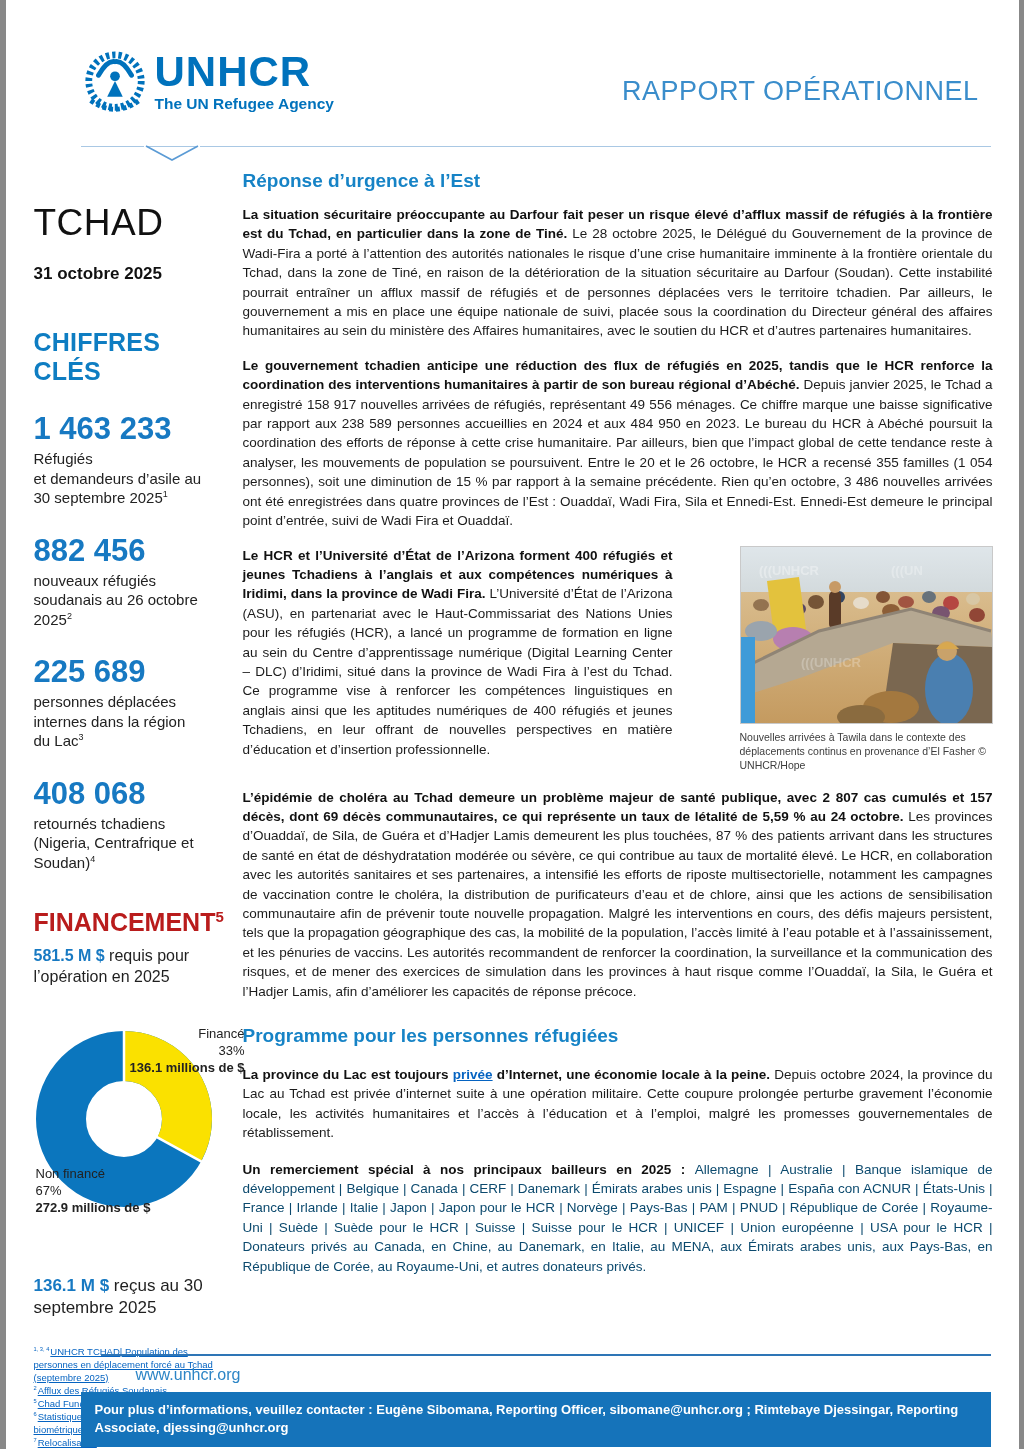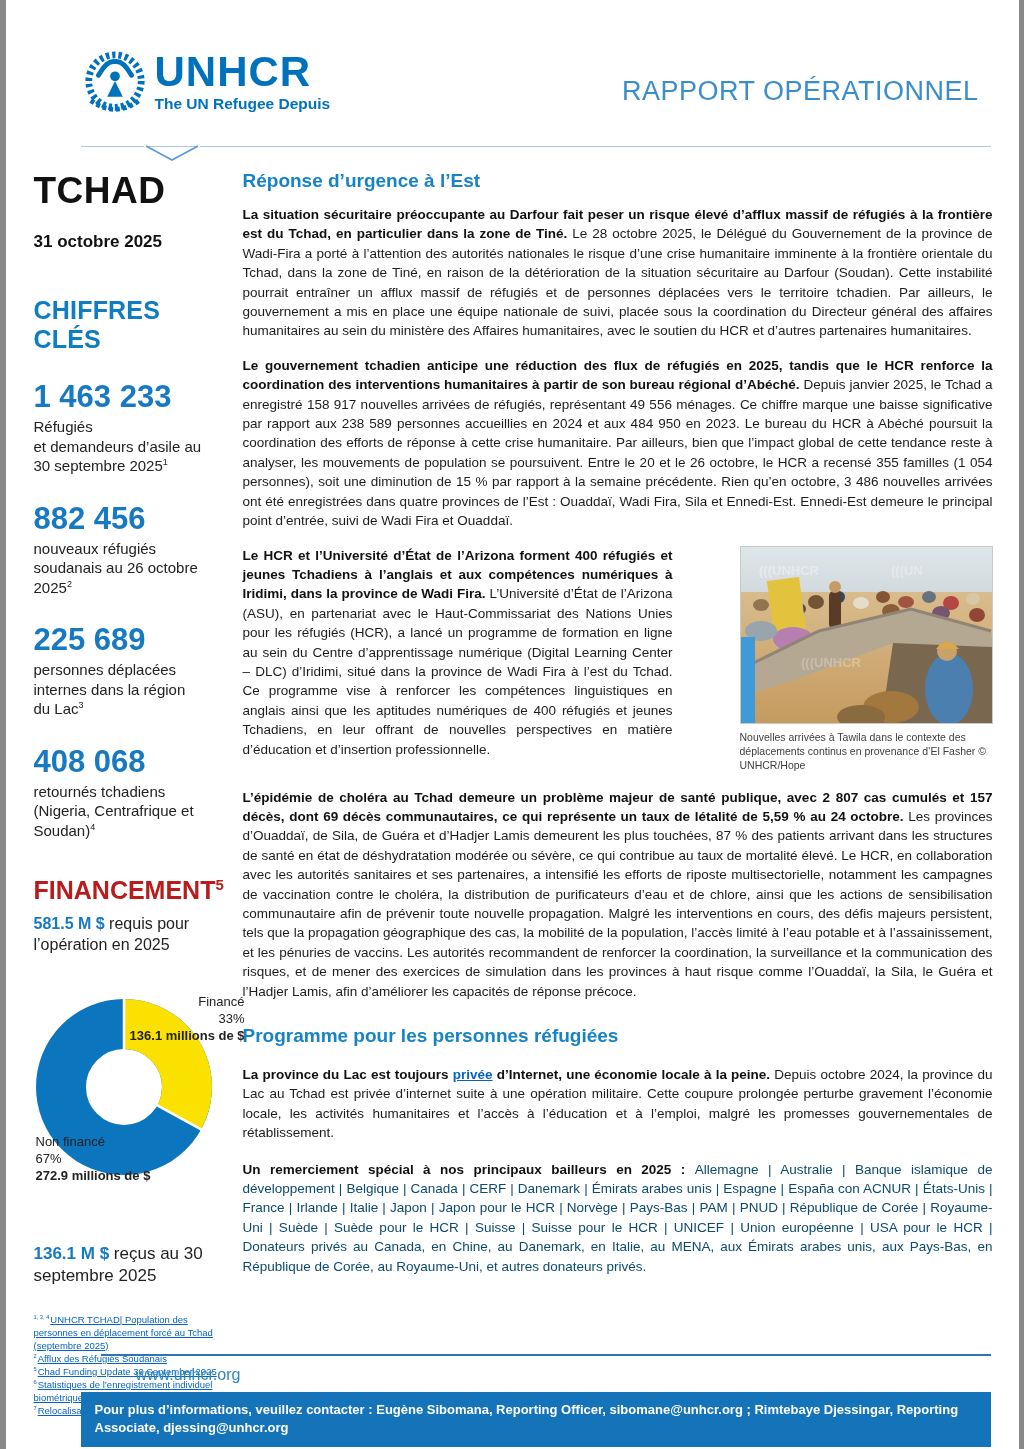--- a/index.html
+++ b/index.html
@@ -11,21 +11,21 @@
   .logo-emblem { width:68px; height:70px; }
   .logo-text { margin-left:6px; }
   .logo-word { font-size:42px; font-weight:bold; color:#0072BC; letter-spacing:1px; line-height:44px; }
   .logo-tag  { font-size:15.5px; font-weight:bold; color:#0072BC; margin-top:1px; }
   .report-title { position:absolute; right:40px; top:76px; font-size:27px; font-weight:500; color:#3A8DCB; letter-spacing:0.5px; }
   .head-rule { position:absolute; left:75px; top:146px; width:910px; height:1px; background:#A9C8E4; }
   .head-chevron { position:absolute; left:138px; top:140px; }
 
   
   .sidebar { position:absolute; left:28px; top:170px; width:185px; }
-  .country { font-size:37px; font-weight:bold; color:#111; letter-spacing:0.5px; }
+  .country { font-size:37px; font-weight:normal; color:#111; letter-spacing:0.5px;margin-top:32px; }
   .report-date { font-size:17px; font-weight:bold; color:#111; margin-top:20px; }
   .side-heading { font-size:25px; font-weight:bold; color:#0E7DC2; margin-top:44px; letter-spacing:0.2px; }
   .figure { margin-top:26px; }
   .figure-value { font-size:31px; font-weight:bold; color:#1779C2; line-height:34px; }
   .figure-label { font-size:15px; color:#222; line-height:19.5px; white-space:pre-line; margin-top:3px; }
   sup { font-size:60%; vertical-align:super; line-height:0; }
   .funding-heading { font-size:25px; font-weight:bold; color:#b91c1c; margin-top:36px; }
   .funding-required { font-size:16px; line-height:21px; margin-top:8px; }
   .amount-blue { color:#1779C2; font-weight:bold; }
   .chart-wrap { position:relative; margin-top:42px; height:218px; }
@@ -69,21 +69,21 @@
     <svg class="logo-emblem" viewBox="0 0 70 72">
       <circle cx="35" cy="32" r="27" fill="none" stroke="#0072BC" stroke-width="7" stroke-dasharray="3.4 3.1"></circle>
       <circle cx="35" cy="32" r="20" fill="#ffffff"></circle>
       <path d="M18,26 Q27,10 35,12 Q43,10 52,26" fill="none" stroke="#0072BC" stroke-width="5" stroke-linecap="round"></path>
       <circle cx="35" cy="27" r="5" fill="#0072BC"></circle>
       <path d="M35,32 L27,48 L43,48 Z" fill="#0072BC"></path>
       <path d="M10,52 Q35,70 60,52" fill="none" stroke="#0072BC" stroke-width="5" stroke-dasharray="4 3"></path>
     </svg>
     <div class="logo-text">
       <div class="logo-word">UNHCR</div>
-      <div class="logo-tag">The UN Refugee Depuis</div>
+      <div class="logo-tag">The UN Refugee Agency</div>
     </div>
   </div>
   <div class="report-title">RAPPORT OPÉRATIONNEL</div>
   <div class="head-rule"></div>
   <svg class="head-chevron" width="56" height="24" viewBox="0 0 56 24">
     <polygon points="0,5 28,21 56,5 56,9 28,25 0,9" fill="#ffffff"></polygon>
     <polyline points="2,6 28,20 54,6" fill="none" stroke="#5B9BD5" stroke-width="1.6"></polyline>
   </svg>
 
   <div class="sidebar">

